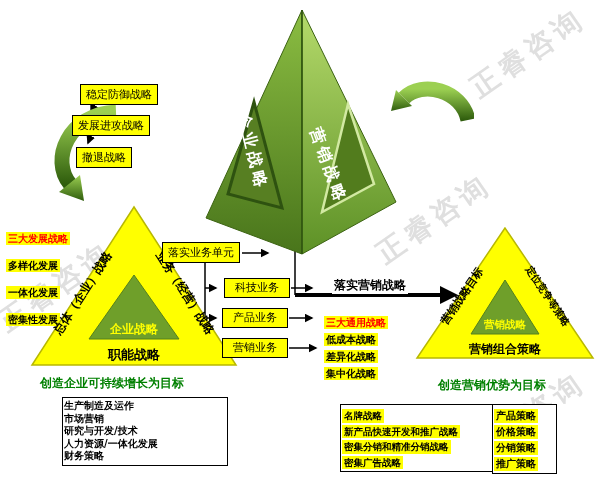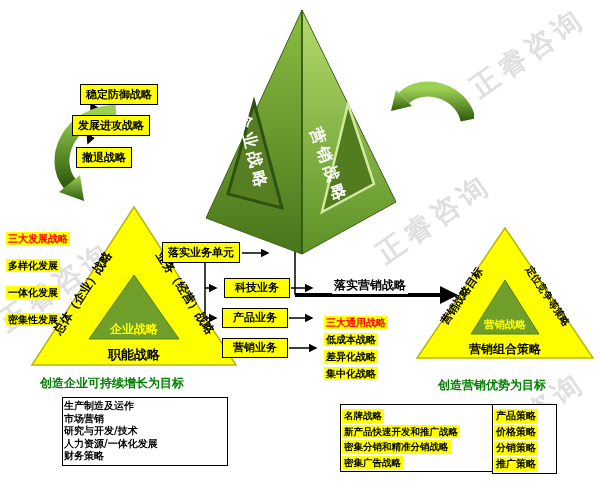--- a/index.html
+++ b/index.html
@@ -4,22 +4,22 @@
 <style>
   *{margin:0;padding:0;box-sizing:border-box}
   body{background:#fff}
   .canvas{position:relative;width:600px;height:486px;background:#fff;font-family:"DejaVu Sans",sans-serif;overflow:hidden}
   .abs{position:absolute}
   svg text{font-family:"DejaVu Sans",sans-serif}
   .title{left:8px;top:24px;background:#ffff00;border:1px solid #404040;color:#ff0000;font-weight:bold;
          font-size:16px;letter-spacing:1px;padding:4px 9px;white-space:nowrap;box-shadow:2px 3px 3px rgba(0,0,0,.35)}
   .wm{color:#c0c0c0;opacity:.5;font-size:28px;font-weight:bold;letter-spacing:5px;transform:rotate(-35deg);
       white-space:nowrap;pointer-events:none}
-  .ybox{background:#ffff00;border:1px solid #000;font-size:11px;font-weight:bold;padding:2px 5px;white-space:nowrap}
-  .bizbox{background:#ffff00;border:1px solid #000;font-size:11px;font-weight:bold;width:66px;height:20px;
+  .ybox{background:#ffff00;border:1px solid #000;font-size:11px;font-weight:normal;padding:2px 5px;white-space:nowrap}
+  .bizbox{background:#ffff00;border:1px solid #000;font-size:11px;font-weight:normal;width:66px;height:20px;
           line-height:18px;text-align:center}
   .arrowlabel{font-weight:bold;font-size:12px;background:#fff;padding:0 2px;white-space:nowrap}
   .goal{color:#008000;font-weight:bold;font-size:12px;white-space:nowrap}
   .stripbox div{margin-bottom:12px;line-height:13px;white-space:nowrap}
   .genbox div{margin-bottom:2px}
   .ystrip{background:#ffff00;display:inline-block;padding:0 2px;font-weight:bold;font-size:10px;color:#000}
   .ystrip.t{color:#ff0000}
   .listbox{border:1px solid #000;background:#fff;text-align:left;padding:2px 1px}
   .fnitem{font-size:10px;font-weight:bold;line-height:12.6px;white-space:nowrap;color:#000}
   .mkline{line-height:13.5px;white-space:nowrap}

